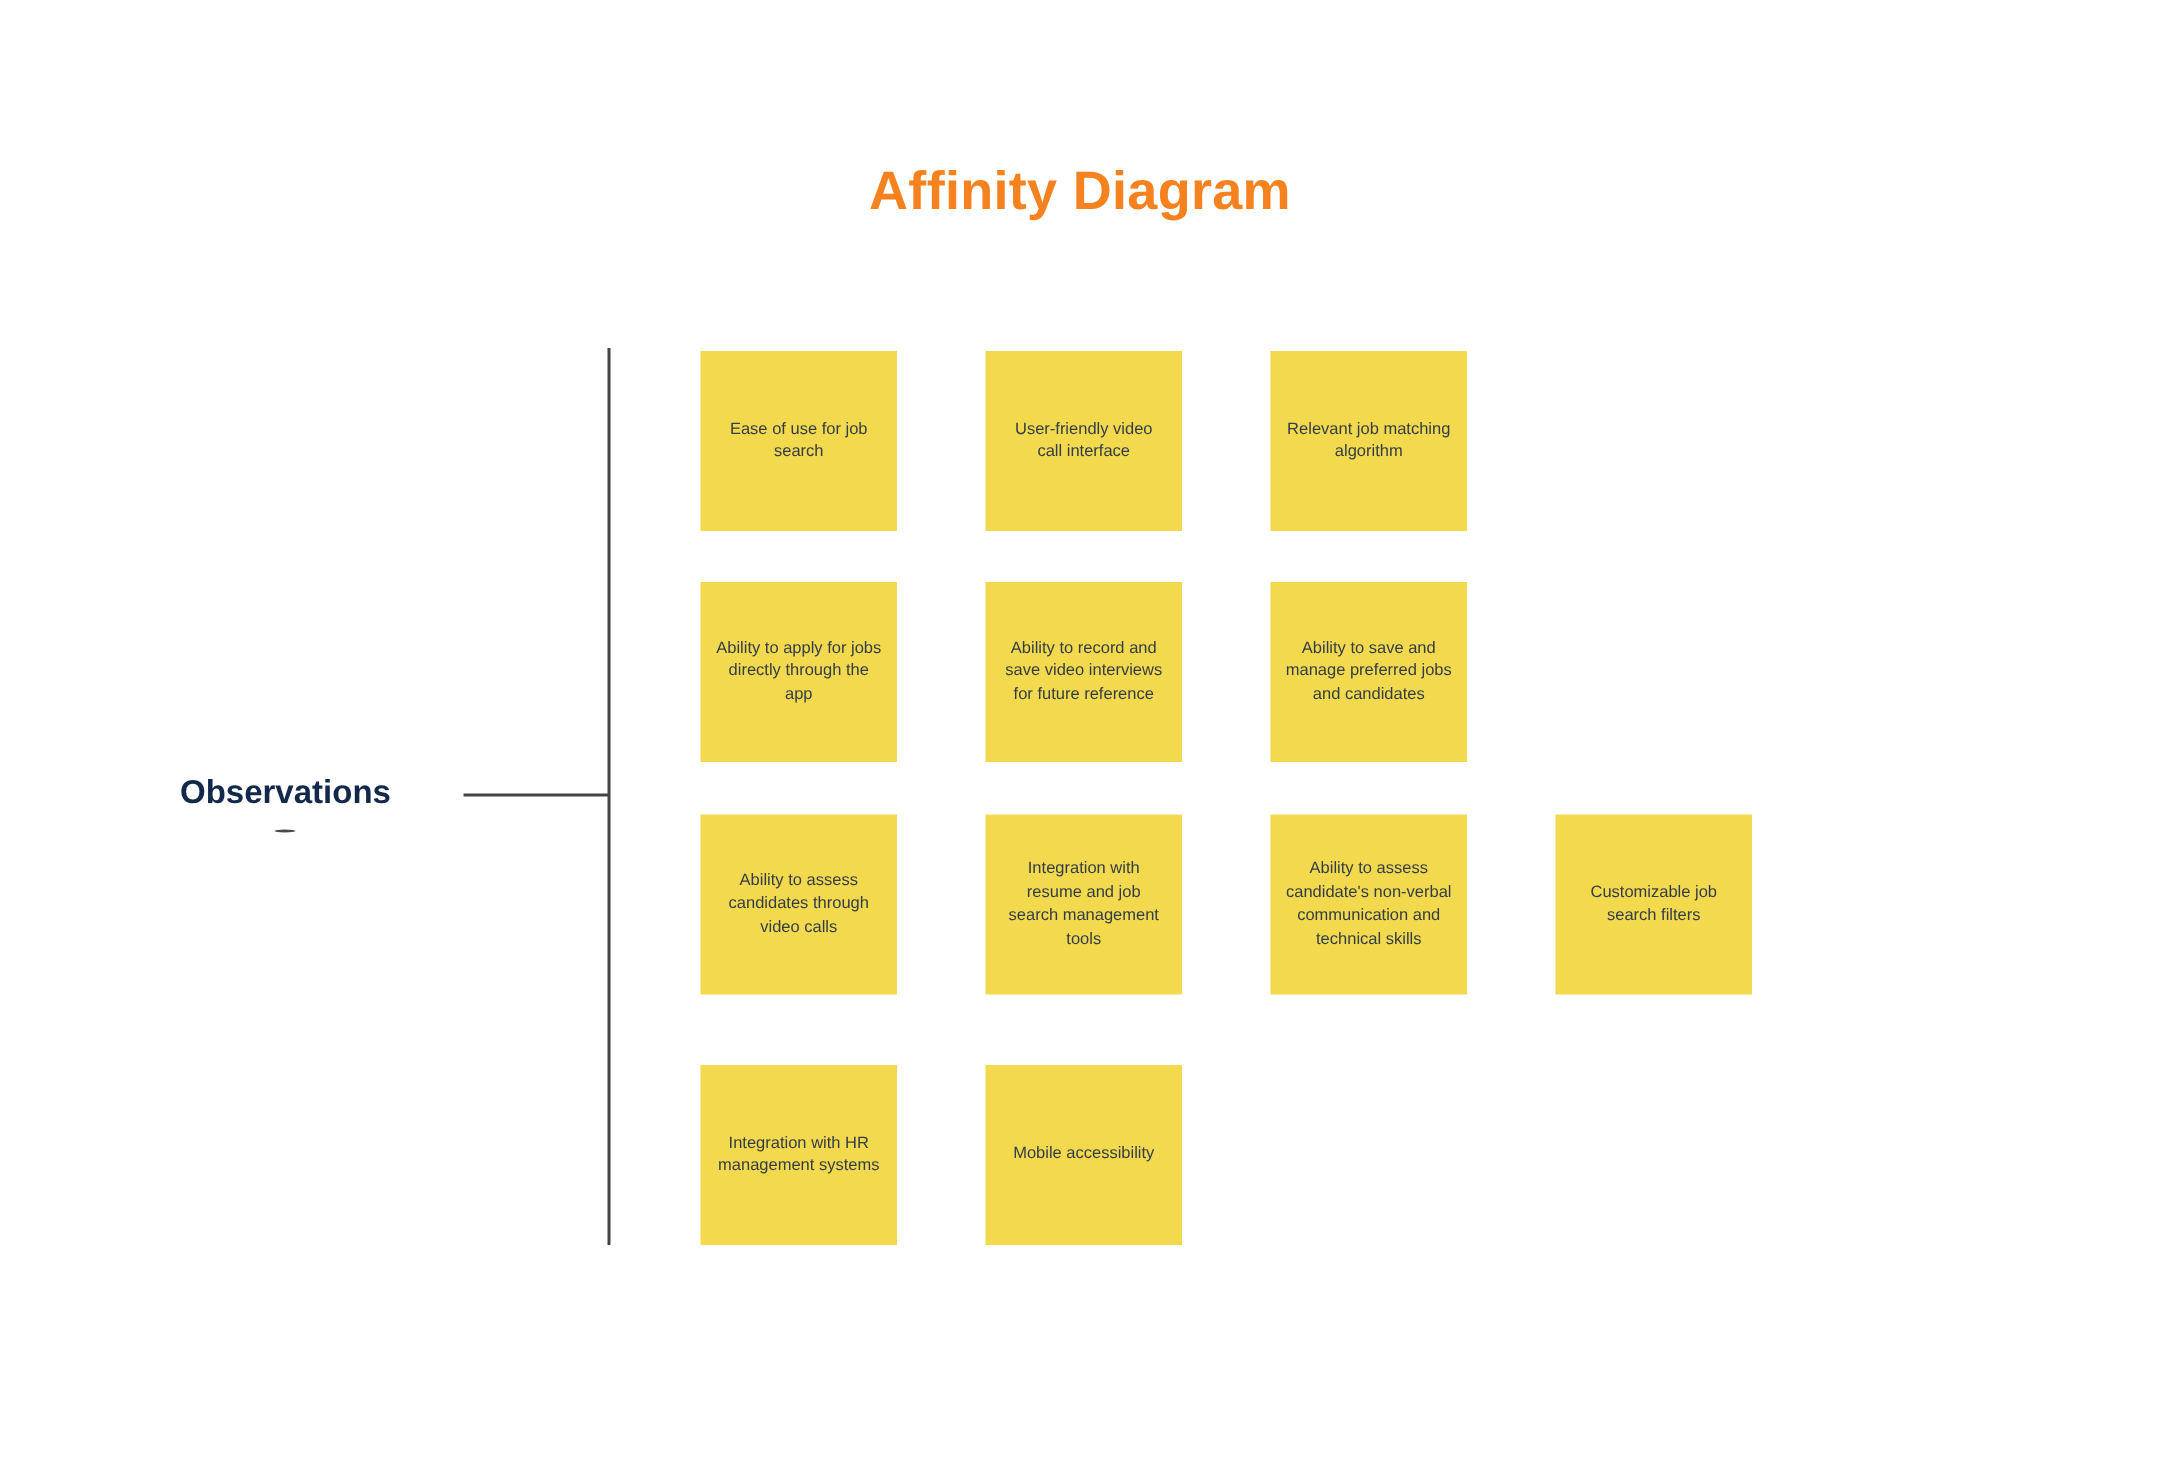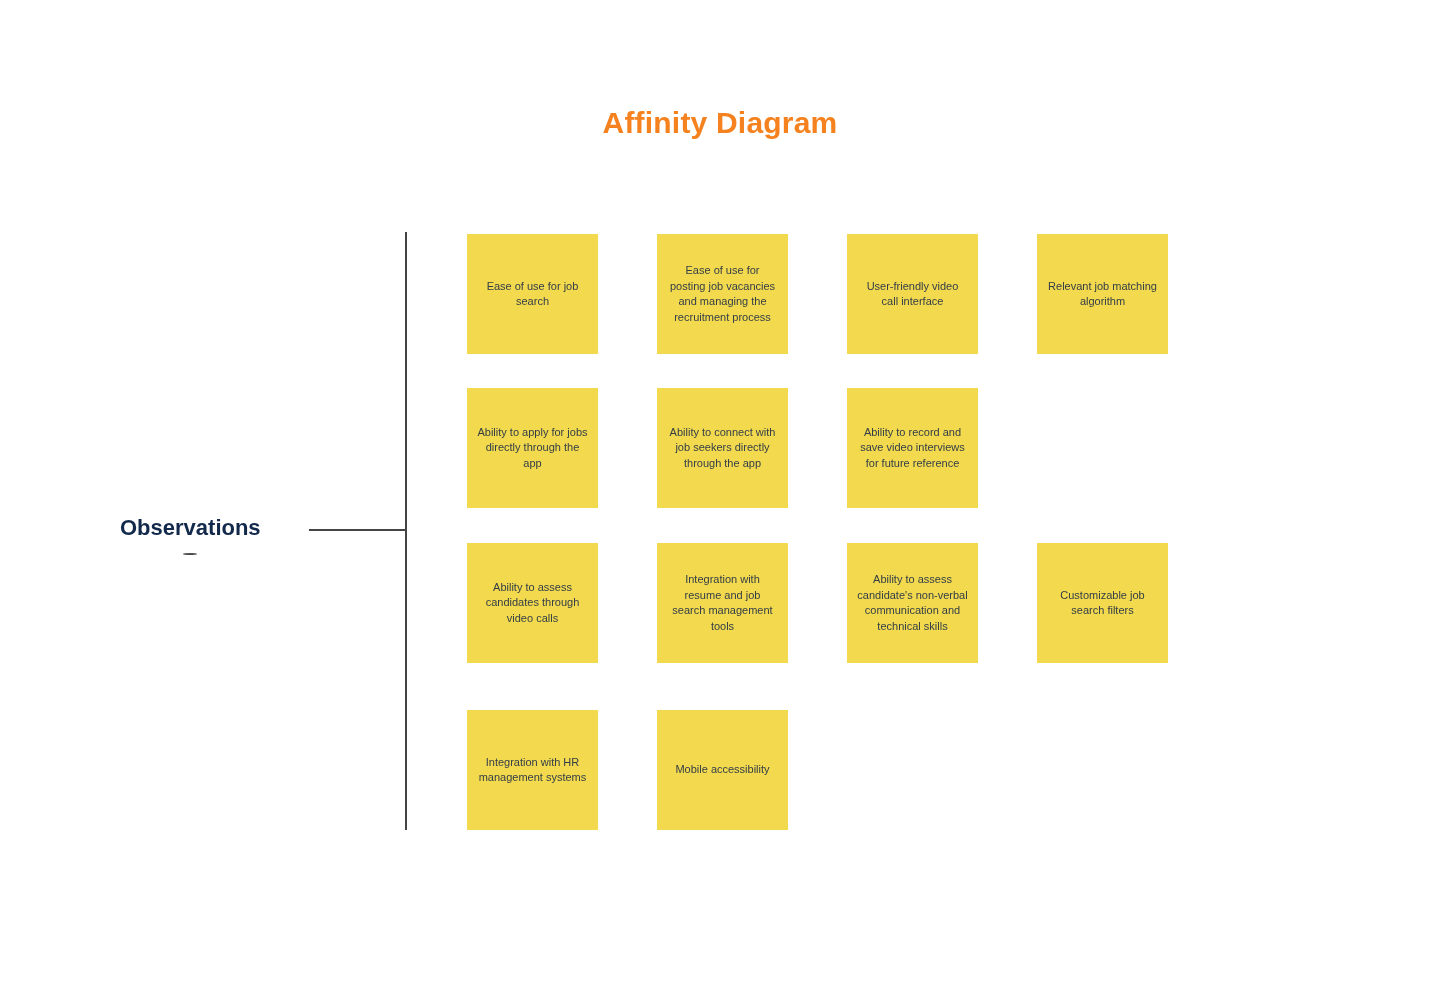--- a/index.html
+++ b/index.html
@@ -16,21 +16,21 @@
     overflow: hidden;
   }
 
   
   .diagram-title {
     position: absolute;
     top: 106px;
     left: 0;
     width: 100%;
     text-align: center;
-    font-size: 30px;
+    font-size: 36px;
     font-weight: bold;
     color: var(--accent-orange, #F5821F);
     letter-spacing: 0.2px;
   }
 
   
   .group-label-wrap {
     position: absolute;
     left: 120px;
     top: 515px;
@@ -115,39 +115,36 @@
   </div>
 
   <div class="h-line"></div>
   <div class="v-line"></div>
 
   <div class="notes-row row-1">
     <div class="note">
         <span>Ease of use for job search</span>
       </div>
     <div class="note">
-        <span>Ease of use for posting job vacancies and managing the recruitment process</span>
-      </div>
-    <div class="note">
         <span>User-friendly video call interface</span>
       </div>
     <div class="note">
         <span>Relevant job matching algorithm</span>
       </div>
   </div>
 
   <div class="notes-row row-2">
     <div class="note">
         <span>Ability to apply for jobs directly through the app</span>
       </div>
     <div class="note">
-        <span>Ability to connect with job seekers directly through the app</span>
+        <span>Ability to record and save video interviews for future reference</span>
       </div>
     <div class="note">
-        <span>Ability to record and save video interviews for future reference</span>
+        <span>Ability to save and manage preferred jobs and candidates</span>
       </div>
   </div>
 
   <div class="notes-row row-3">
     <div class="note">
         <span>Ability to assess candidates through video calls</span>
       </div>
     <div class="note">
         <span>Integration with resume and job search management tools</span>
       </div>

